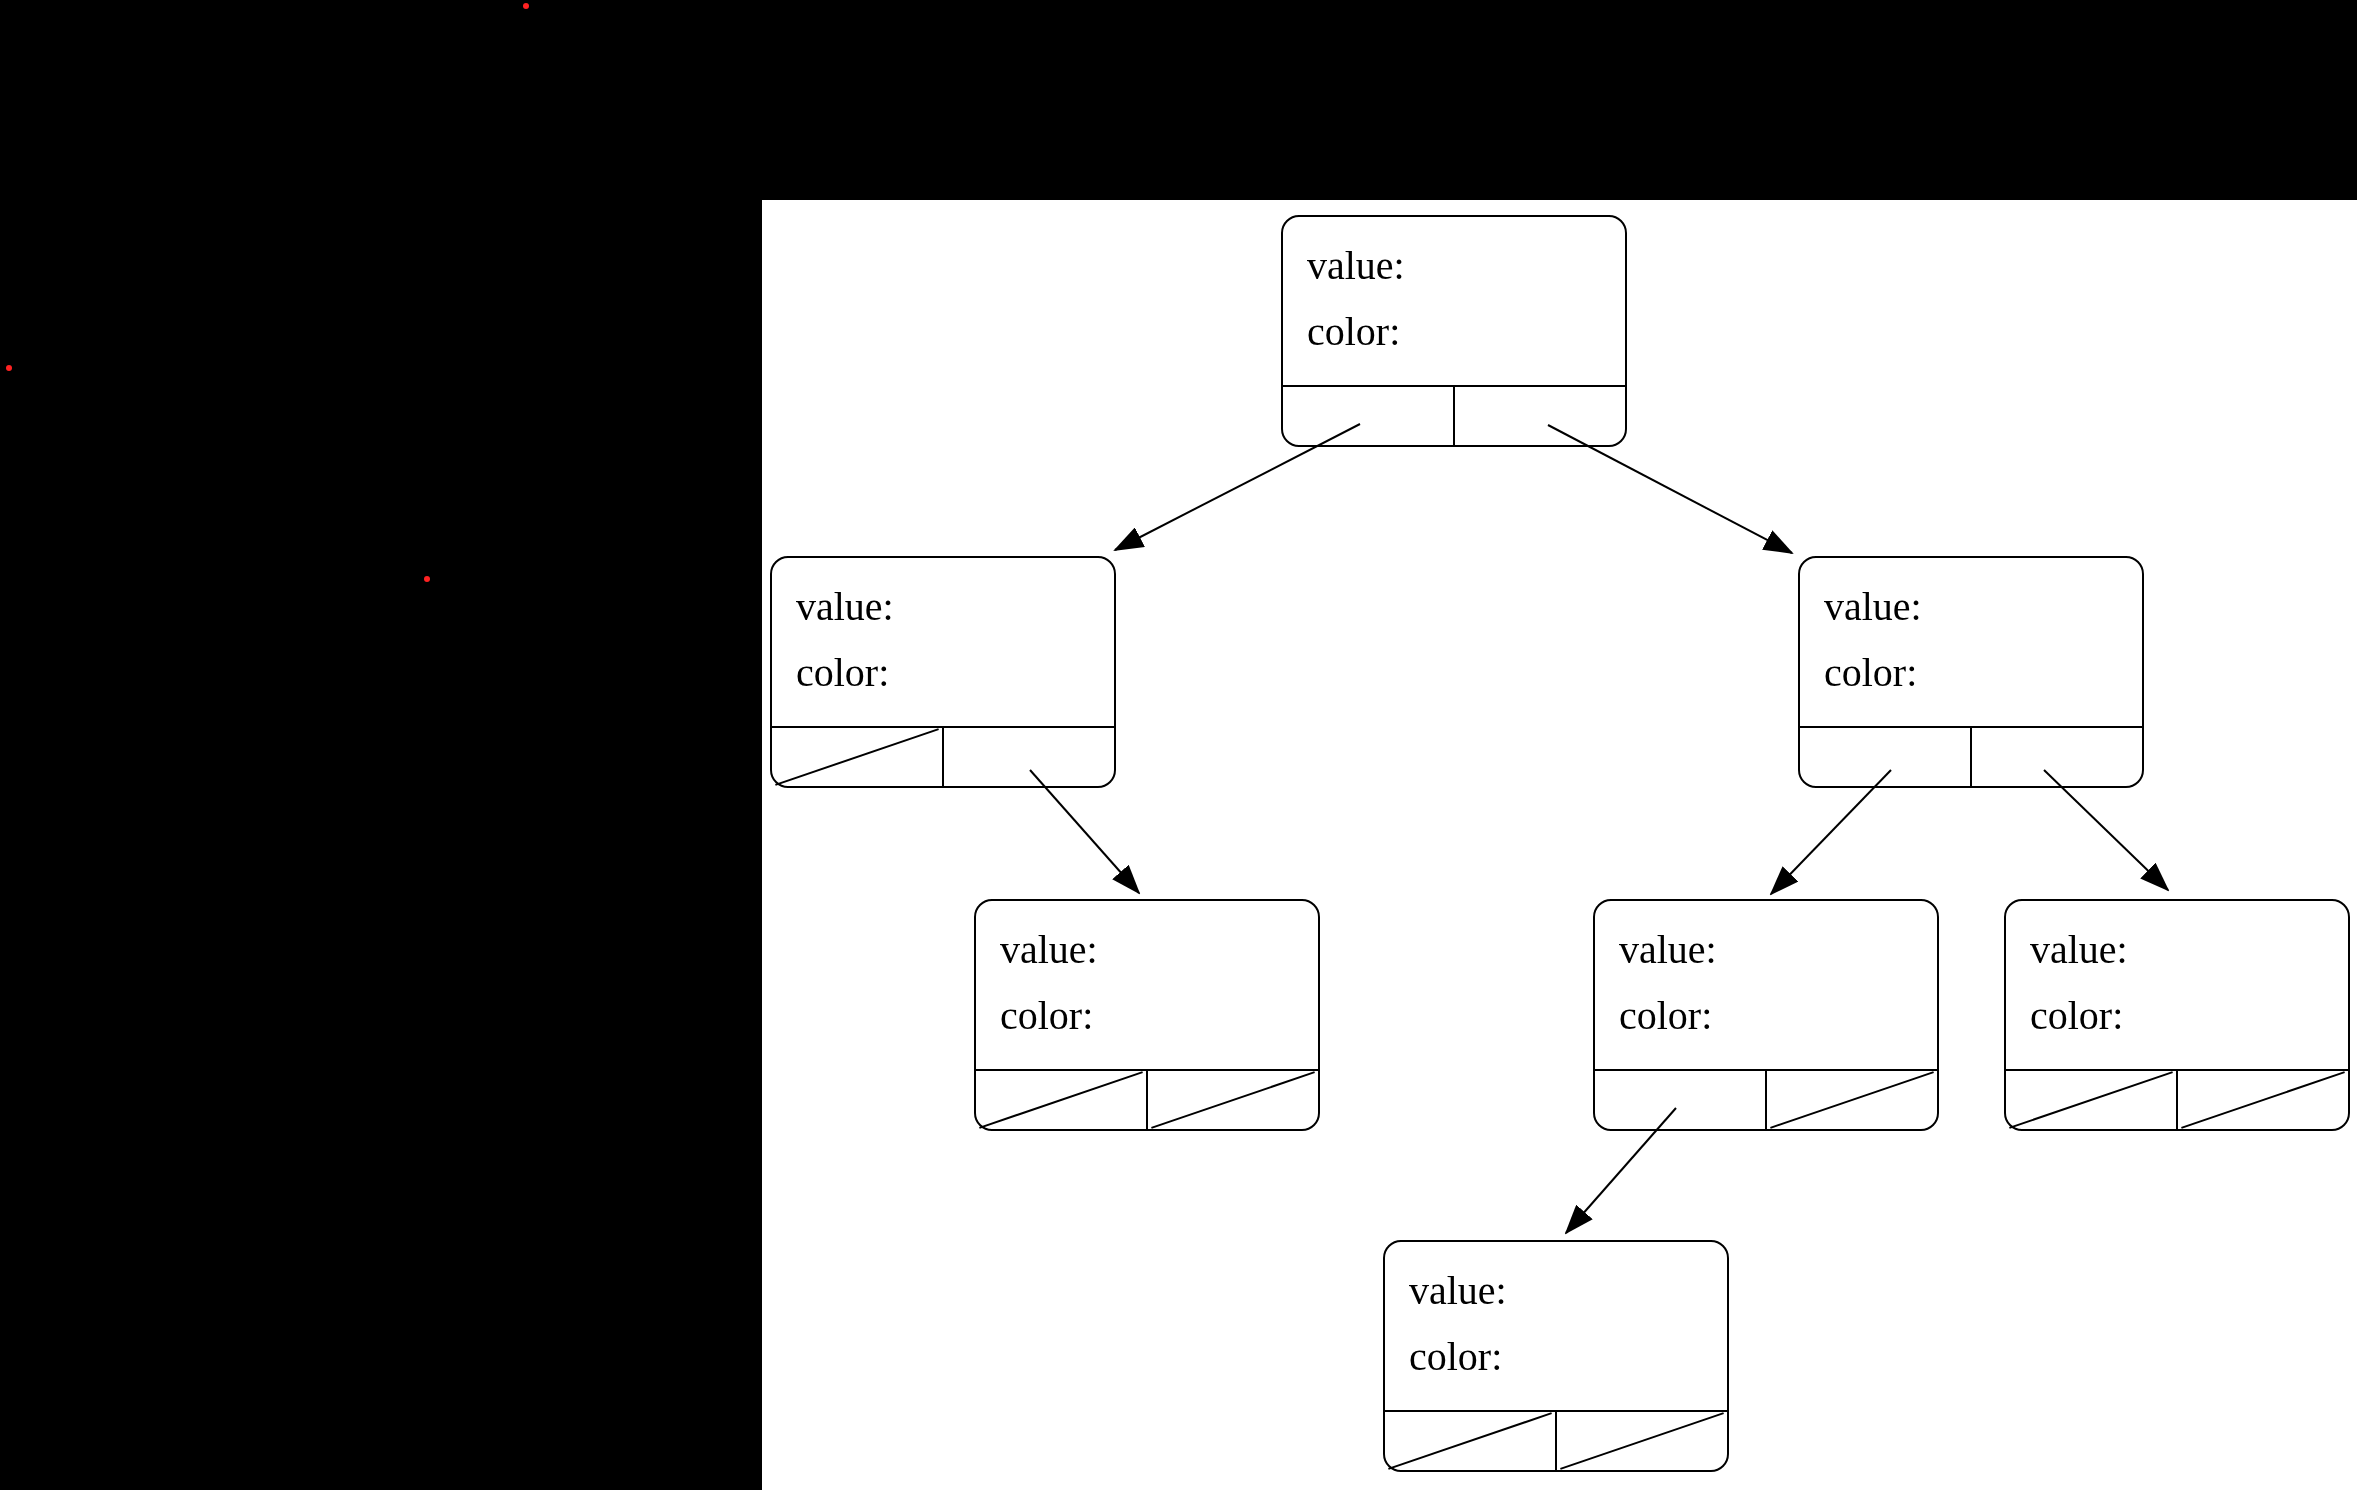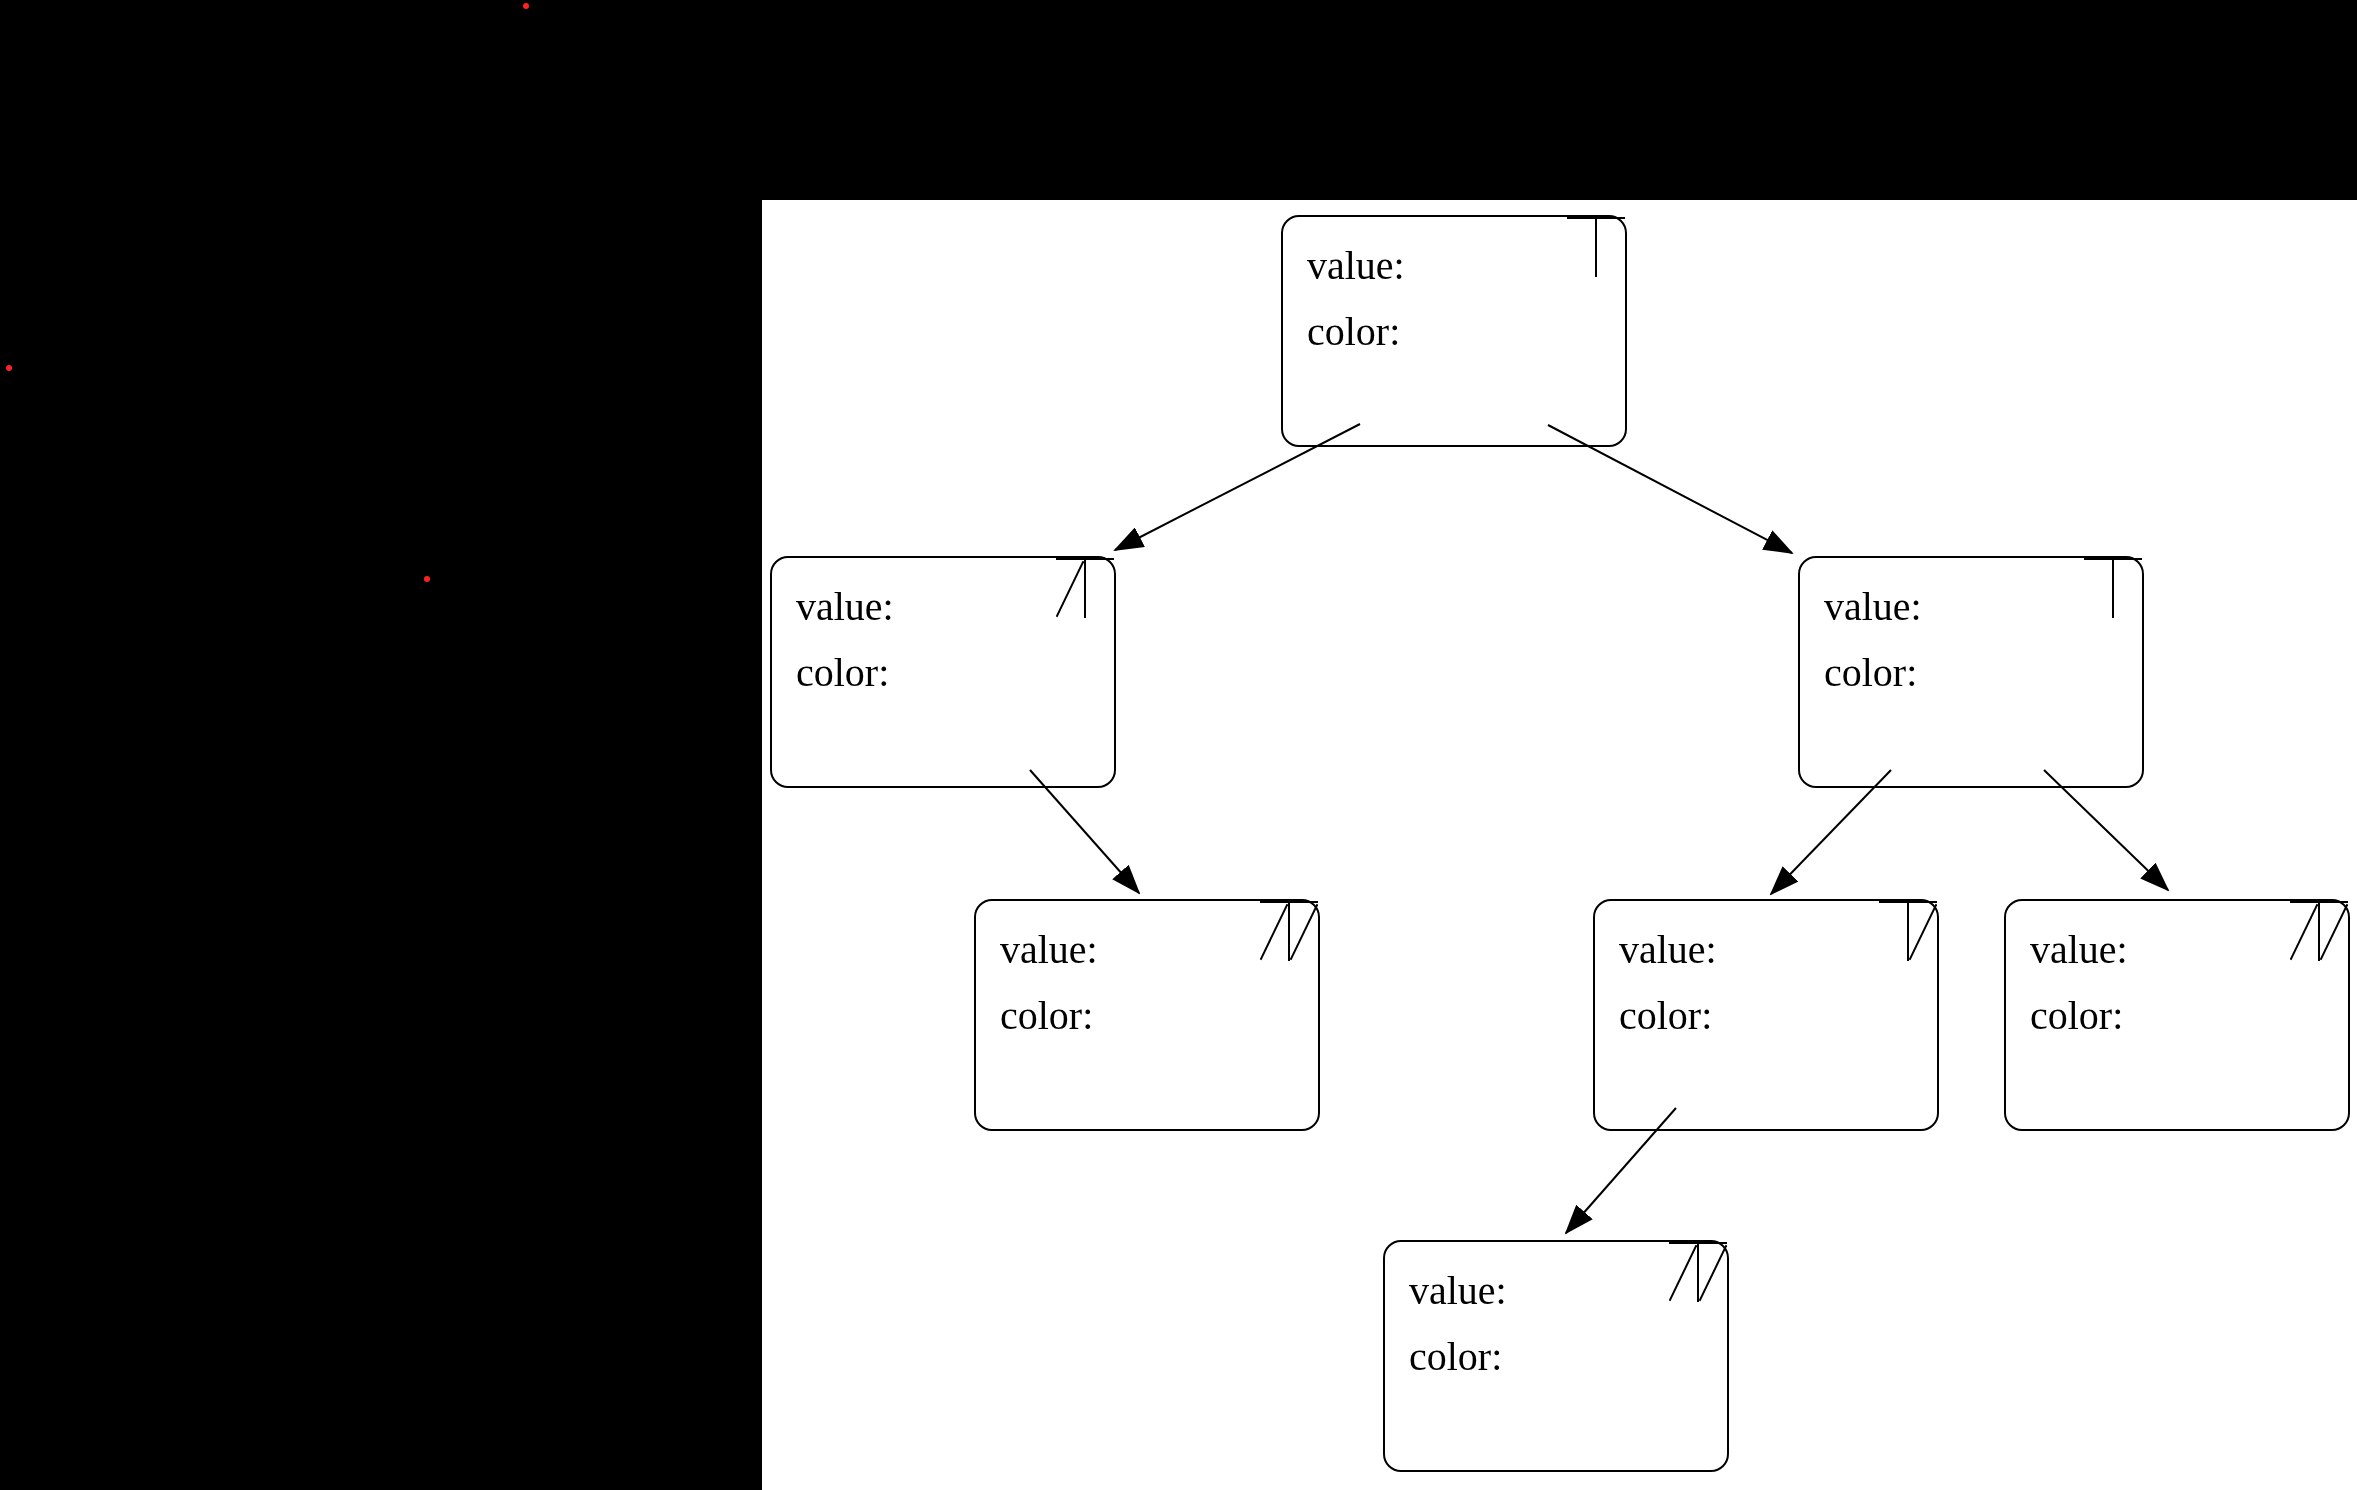--- a/index.html
+++ b/index.html
@@ -27,21 +27,21 @@
   }
   .node {
     position: absolute;
     width: 346px;
     height: 232px;
     background: #ffffff;
     border: 2px solid #000000;
     border-radius: 18px;
     box-sizing: border-box;
     display: flex;
-    flex-direction: row;
+    flex-direction: column;
   }
   .node-body {
     flex: 1 1 auto;
     padding: 16px 24px 0 24px;
   }
   .node-line {
     font-size: 40px;
     line-height: 66px;
     color: #000000;
     white-space: nowrap;

